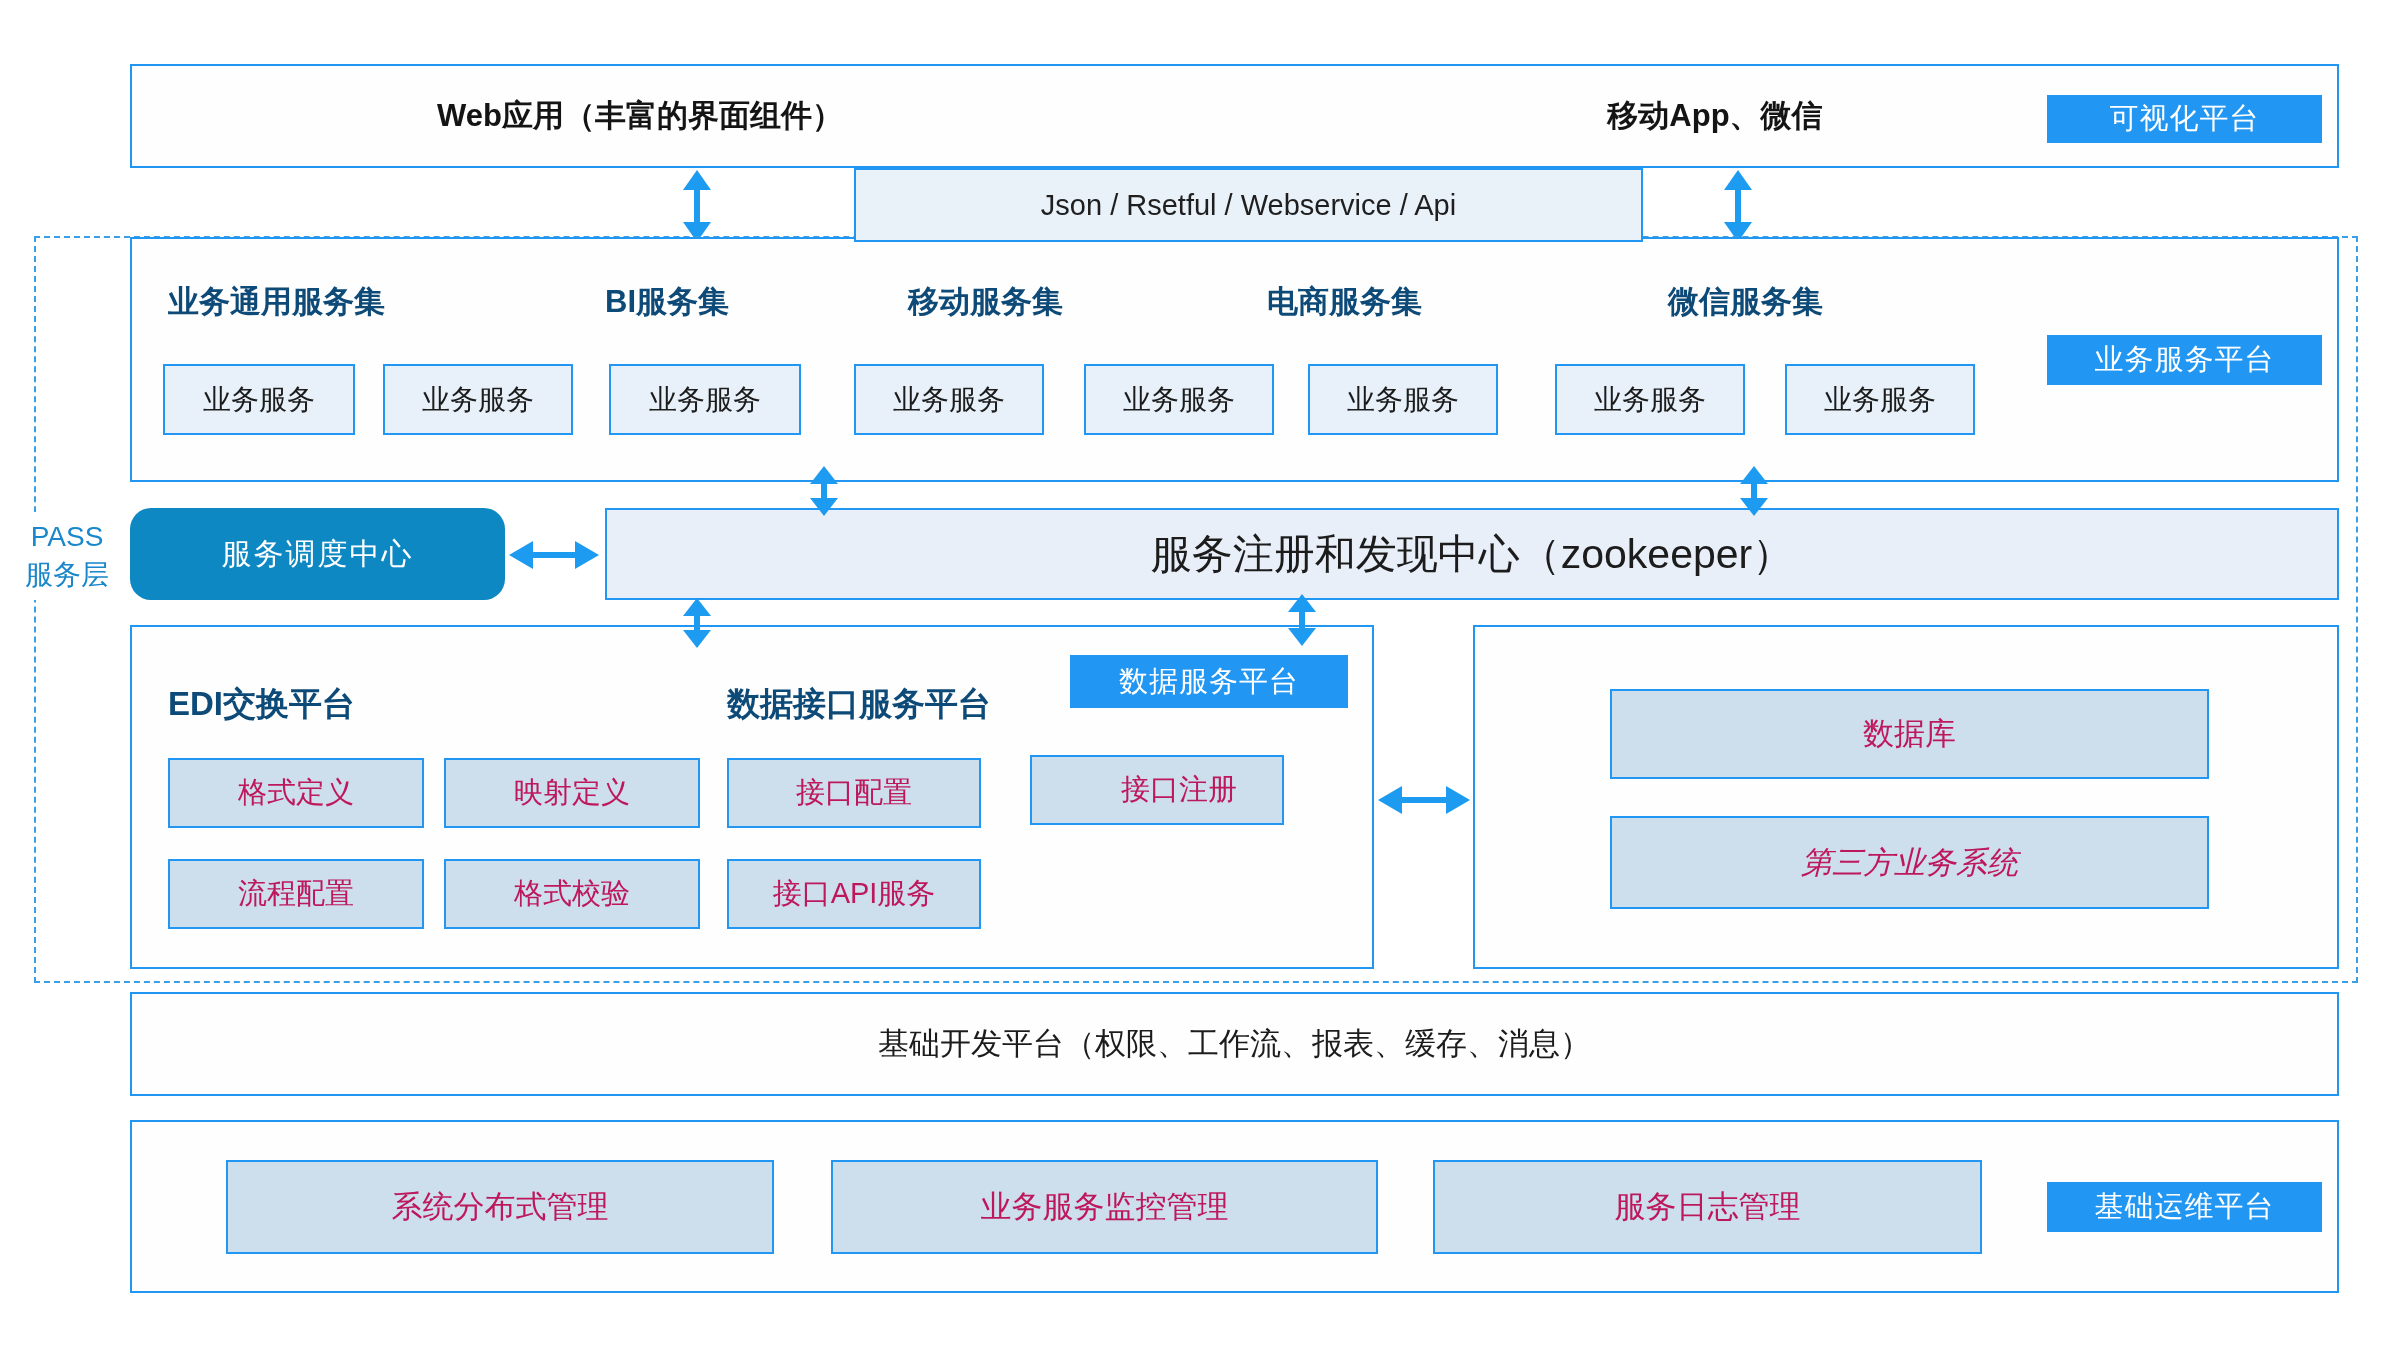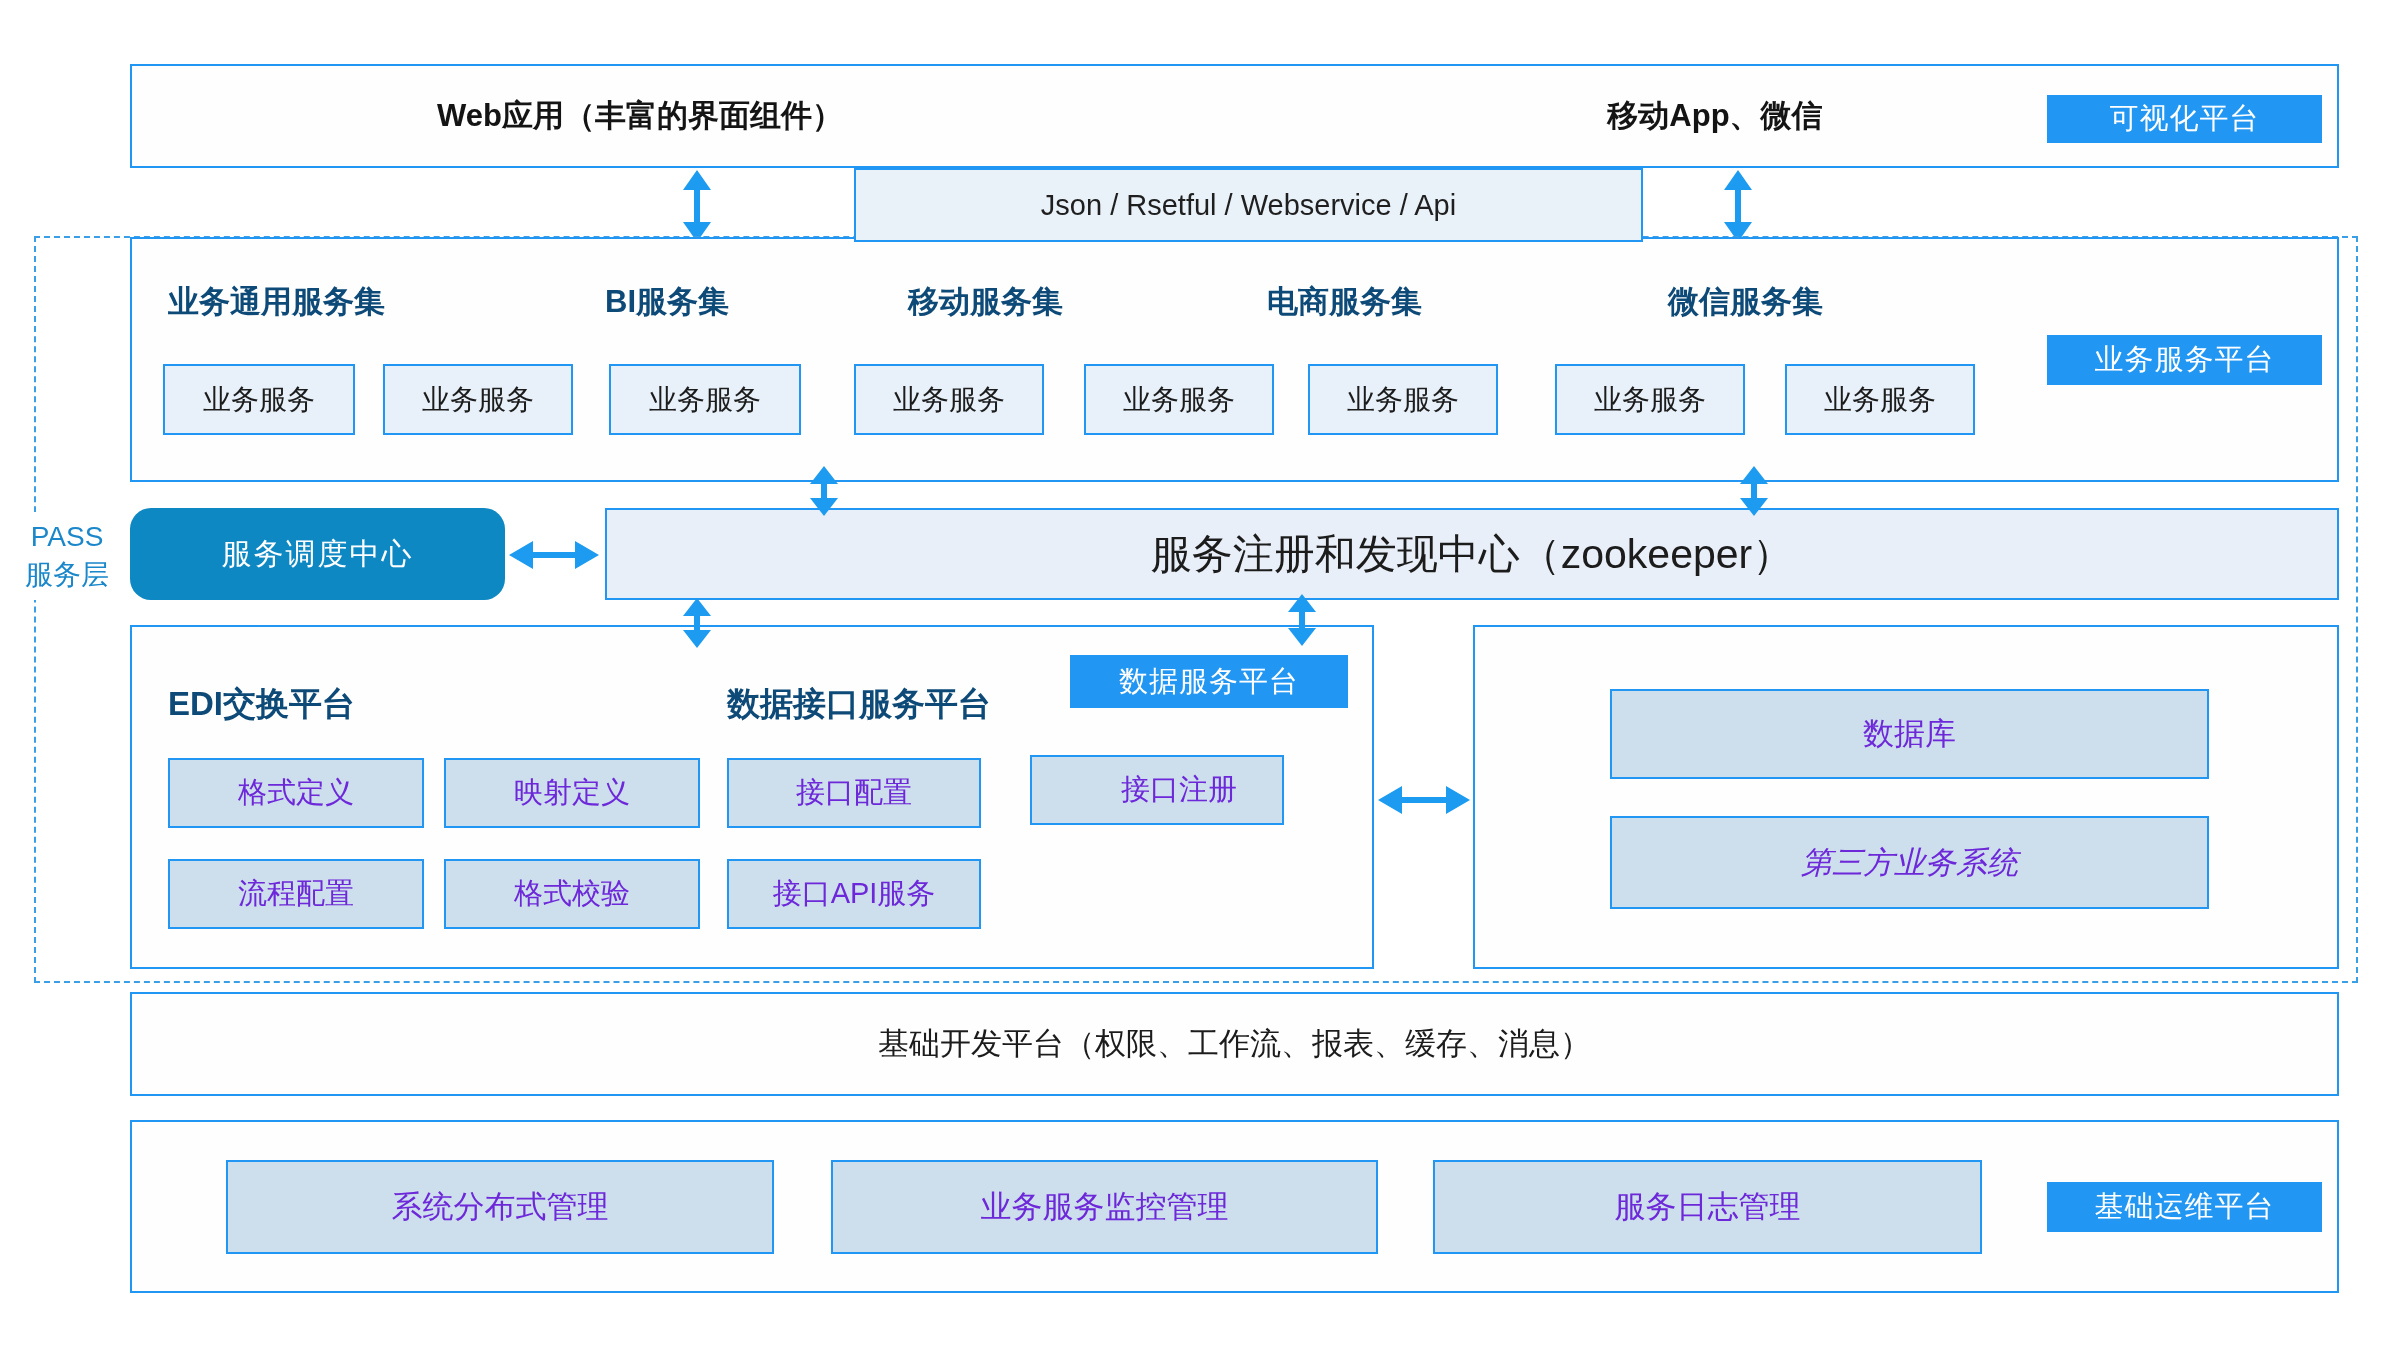--- a/index.html
+++ b/index.html
@@ -8,21 +8,21 @@
     font-family:"Liberation Sans","DejaVu Sans",sans-serif;color:#1a1a1a;
   }
   .abs{position:absolute;box-sizing:border-box;}
   .panel{border:2px solid #2196f3;background:#fefefe;}
   .cell-light{
     background:#e8f1f9;border:2px solid #2196f3;
     display:flex;align-items:center;justify-content:center;font-size:28px;color:#1c1c1c;
   }
   .cell-mid{
     background:#cddeed;border:2px solid #2196f3;
-    display:flex;align-items:center;justify-content:center;font-size:29px;color:#6d28d9;
+    display:flex;align-items:center;justify-content:center;font-size:29px;color:#be185d;
   }
   .btn{
     background:#2196f3;color:#ffffff;display:flex;align-items:center;justify-content:center;
     font-size:29px;letter-spacing:1px;
   }
   .deepbox{
     background:#0e88c3;color:#ffffff;display:flex;align-items:center;justify-content:center;
     font-size:30px;letter-spacing:2px;
   }
   .heading{font-weight:bold;font-size:31px;color:#0d4a78;white-space:nowrap;}

